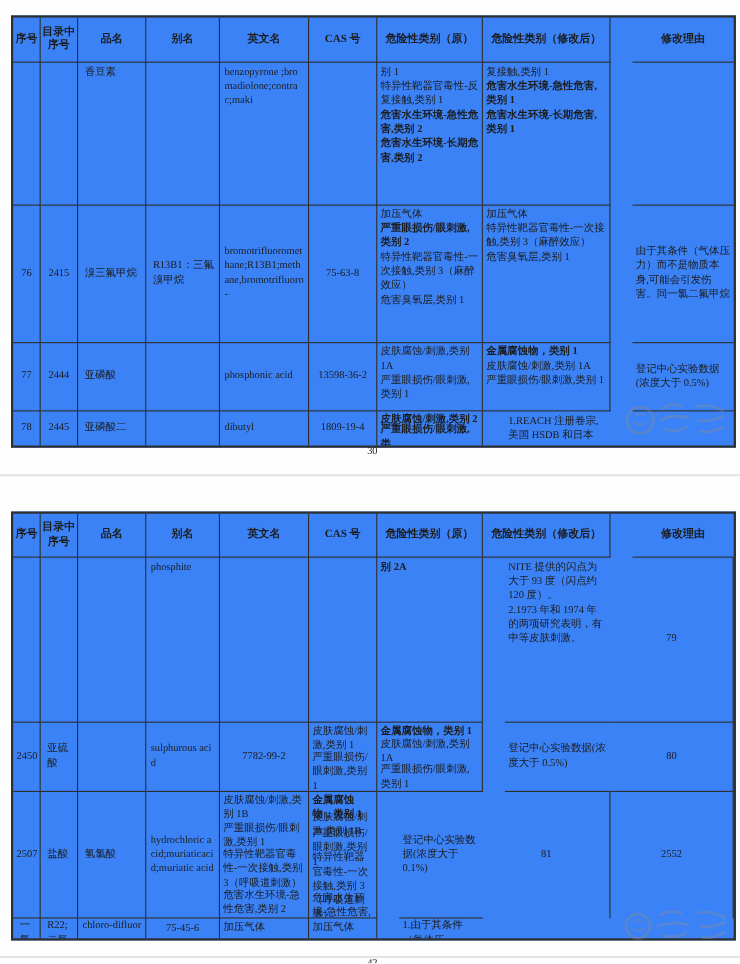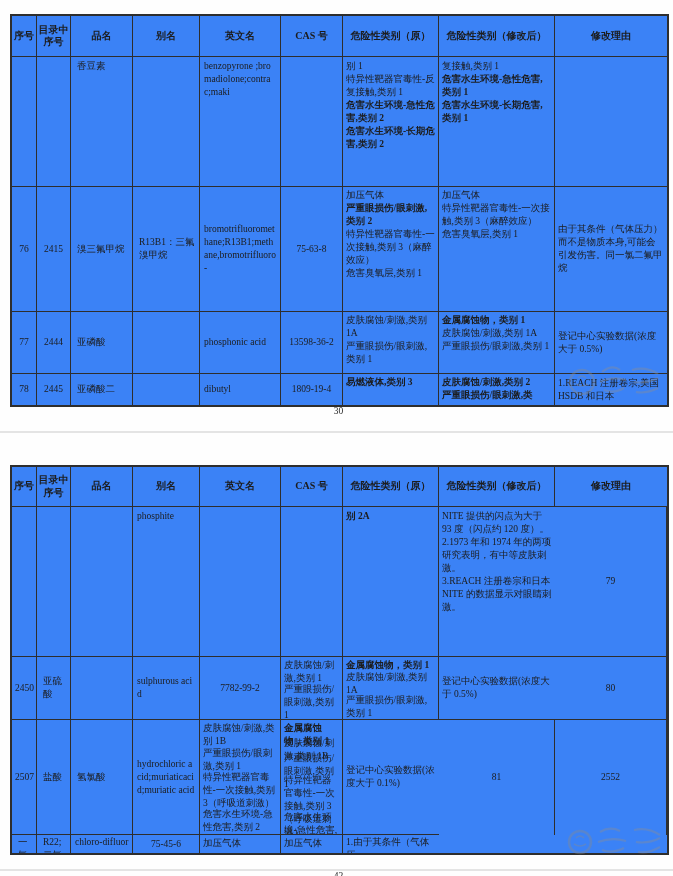--- a/index.html
+++ b/index.html
@@ -14,21 +14,21 @@
     border:2px solid #2e2e2e;background:#3b82f6;
   }
   #table1{top:14px;grid-template-rows:41px 130px 125px 62px 31px;}
   #table2{top:465px;grid-template-rows:40px 150px 63px 115px 18px;}
   .cell{
     border-right:1px solid #2e2e2e;border-bottom:1px solid #2e2e2e;
     overflow:hidden;display:flex;flex-direction:column;justify-content:center;
     font-size:9.5px;line-height:13px;padding:1px 3px;box-sizing:border-box;
     text-align:left;
   }
-  .cell.last-col{border-right:none;}
+  .cell.last-col{border-right:none;margin-left:20px;}
   .cell.last-row{border-bottom:none;}
   .cell.th{
     font-weight:bold;justify-content:center;text-align:center;
     font-size:10px;line-height:12.5px;padding:1px;
   }
   .c0,.c1,.c5{text-align:center;}
   .c2,.c3{padding-left:6px;padding-right:4px;}
   .c4{padding-left:4px;word-break:break-all;}
   .c6,.c7{justify-content:flex-start;padding-top:2px;}
   .cell.cont{justify-content:flex-start;padding-top:3px;}
@@ -171,23 +171,20 @@
       <div class="cell c2 last-row">
         <div class="ln">亚磷酸二</div>
       </div>
       <div class="cell c3 last-row"></div>
       <div class="cell c4 last-row">
         <div class="ln">dibutyl</div>
       </div>
       <div class="cell c5 last-row">
         <div class="ln">1809-19-4</div>
       </div>
-      <div class="cell c6 last-row">
-        <div class="ln b">易燃液体,类别 3</div>
-      </div>
       <div class="cell c7 last-row">
         <div class="ln b">皮肤腐蚀/刺激,类别 2</div>
         <div class="ln b">严重眼损伤/眼刺激,类</div>
       </div>
       <div class="cell c8 last-col last-row">
         <div class="ln">1.REACH 注册卷宗,美国 HSDB 和日本</div>
       </div>
     </div>
   <div class="pagenum" id="pn1">30</div>
   <div class="divider d1"></div>
@@ -227,21 +224,20 @@
         <div class="ln">phosphite</div>
       </div>
       <div class="cell c5 cont"></div>
       <div class="cell c6 cont"></div>
       <div class="cell c7 cont">
         <div class="ln b">别 2A</div>
       </div>
       <div class="cell c8 cont last-col">
         <div class="ln">NITE 提供的闪点为大于 93 度（闪点约 120 度）。</div>
         <div class="ln">2.1973 年和 1974 年的两项研究表明，有中等皮肤刺激。</div>
-        <div class="ln">3.REACH 注册卷宗和日本 NITE 的数据显示对眼睛刺激。</div>
       </div>
       <div class="cell c0">
         <div class="ln">79</div>
       </div>
       <div class="cell c1">
         <div class="ln">2450</div>
       </div>
       <div class="cell c2">
         <div class="ln">亚硫酸</div>
       </div>

